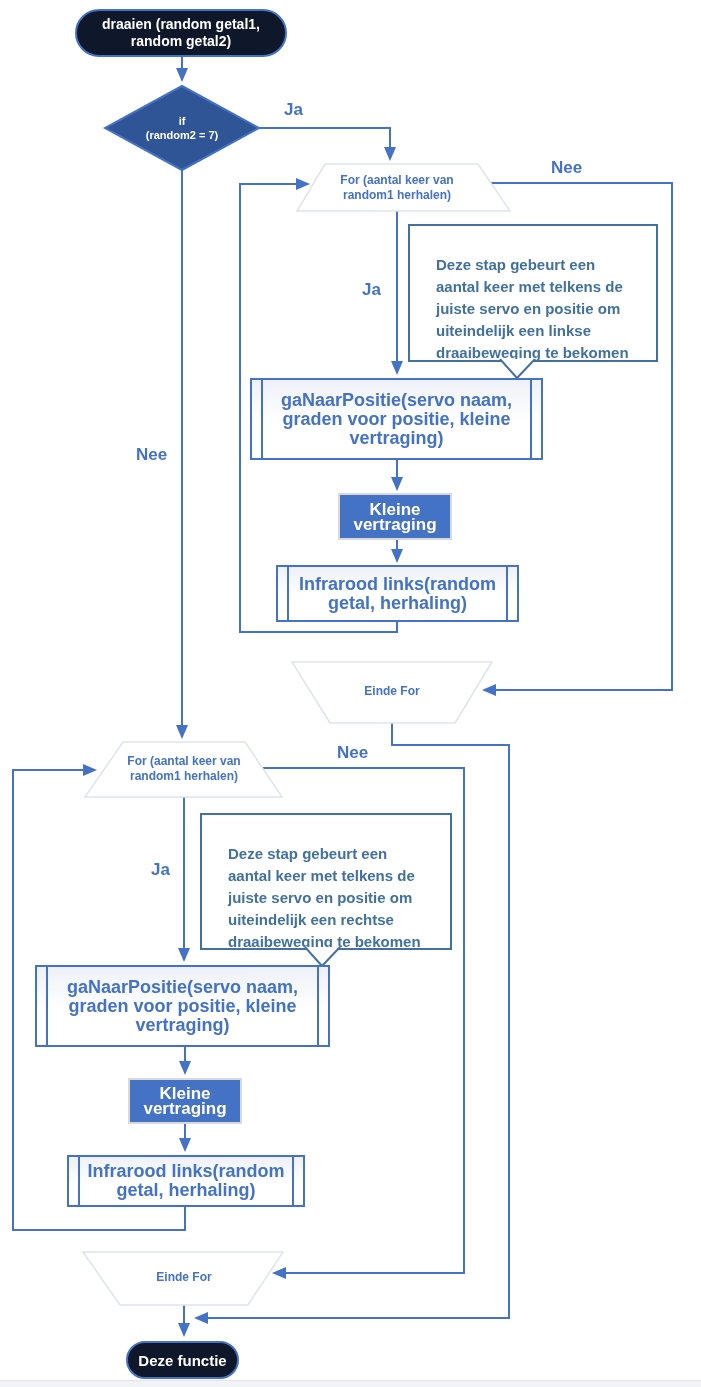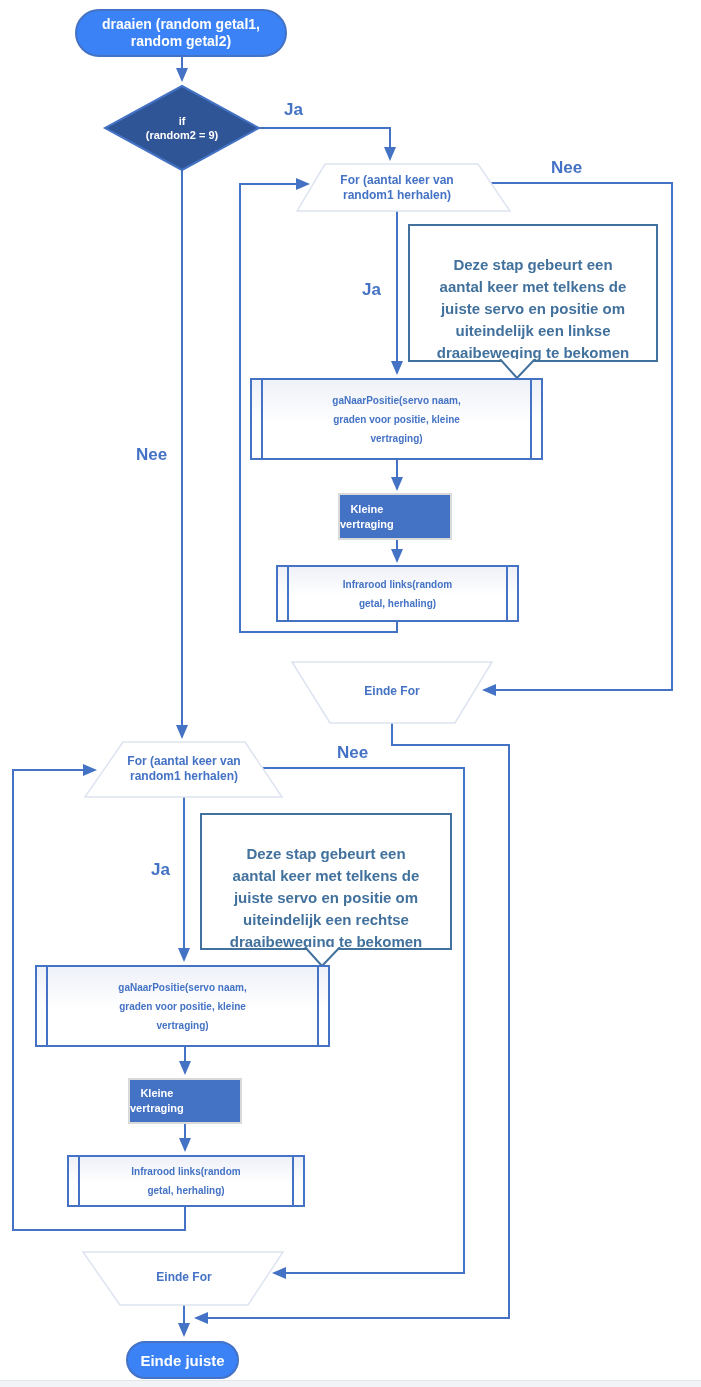--- a/index.html
+++ b/index.html
@@ -4,43 +4,43 @@
 <style>
   html,body{margin:0;padding:0;background:#fff;}
   #canvas{
     position:relative;width:701px;height:1387px;background:#fff;overflow:hidden;
     font-family:"Liberation Sans", sans-serif;
   }
   svg.layer{position:absolute;left:0;top:0;pointer-events:none;}
   .txt{position:absolute;display:flex;align-items:center;justify-content:center;
        text-align:center;white-space:pre-line;color:#4472C4;font-weight:bold;}
   .terminator{
-    position:absolute;background:#3b82f6;border:2.5px solid #4472C4;border-radius:26px;
+    position:absolute;background:#0f172a;border:2.5px solid #4472C4;border-radius:26px;
     display:flex;align-items:center;justify-content:center;text-align:center;
     color:#fff;font-weight:bold;white-space:pre-line;box-sizing:border-box;
   }
   .pp-box{ 
     position:absolute;background:linear-gradient(180deg,#eef1f8 0%,#ffffff 55%);
     border:2px solid #4472C4;box-sizing:border-box;
     display:flex;align-items:center;justify-content:center;text-align:center;
-    color:#4472C4;font-weight:bold;font-size:10px;line-height:19px;white-space:pre-line;
+    color:#4472C4;font-weight:bold;font-size:18px;line-height:19px;white-space:pre-line;
   }
   .pp-box::before,.pp-box::after{
     content:"";position:absolute;top:0;bottom:0;width:2px;background:#4472C4;
   }
   .pp-box::before{left:9px;} .pp-box::after{right:9px;}
   .delay-box{
     position:absolute;background:#4472C4;border:2px solid #d9d9d9;box-sizing:border-box;
-    display:flex;align-items:center;justify-content:flex-start;text-align:center;
-    color:#fff;font-weight:bold;font-size:11px;line-height:15px;white-space:pre-line;
+    display:flex;align-items:center;justify-content:center;text-align:center;
+    color:#fff;font-weight:bold;font-size:17px;line-height:15px;white-space:pre-line;
   }
   .callout{
     position:absolute;background:#fff;border:2px solid #41719C;box-sizing:border-box;
     color:#41719C;font-weight:bold;font-size:15px;line-height:22px;
-    padding:6px 12px;white-space:pre-line;text-align:center;
+    padding:6px 26px;white-space:pre-line;
   }
   .callout .tail{position:absolute;bottom:-20px;width:40px;height:21px;}
   .edge-label{position:absolute;color:#4472C4;font-weight:bold;font-size:17px;}
   .trap-label{font-size:12px;line-height:15px;}
   .diamond-label{color:#fff;font-size:11px;line-height:14px;}
   .bottom-strip{position:absolute;left:0;right:0;bottom:0;height:6px;
     background:#f1f3f6;border-top:1px solid #e2e6ec;}
 </style>
 </head>
 <body>
@@ -79,21 +79,21 @@
     <polygon points="123,742 245,742 282,797 85,797" fill="#ffffff" stroke="#dde4f0" stroke-width="1.5"></polygon>
     <polygon points="83,1252 283,1252 248,1305 120,1305" fill="#ffffff" stroke="#dde4f0" stroke-width="1.5"></polygon>
   </svg>
 
   <div class="terminator" style="left:75px;top:9px;width:212px;height:48px;font-size:14px;line-height:17px;">
     <span>draaien (random getal1,
 random getal2)</span>
   </div>
 
   <div class="txt diamond-label" style="left:105px;top:100px;width:154px;height:56px;">if
-(random2 = 9)</div>
+(random2 = 7)</div>
 
   <div class="edge-label" style="left:284px;top:100px;">Ja</div>
   <div class="edge-label" style="left:551px;top:158px;">Nee</div>
   <div class="edge-label" style="left:362px;top:280px;">Ja</div>
   <div class="edge-label" style="left:136px;top:445px;">Nee</div>
   <div class="edge-label" style="left:337px;top:743px;">Nee</div>
   <div class="edge-label" style="left:151px;top:860px;">Ja</div>
 
   <div class="txt trap-label" style="left:313px;top:165px;width:168px;height:45px;">For (aantal keer van
 random1 herhalen)</div>
@@ -148,17 +148,17 @@
   <div class="delay-box" style="left:128px;top:1078px;width:114px;height:46px;">
     <span>Kleine
 vertraging</span>
   </div>
   <div class="pp-box" style="left:67px;top:1155px;width:238px;height:52px;">
     <span>Infrarood links(random
 getal, herhaling)</span>
   </div>
 
   <div class="terminator" style="left:126px;top:1341px;width:113px;height:38px;font-size:15px;border-radius:19px;">
-    <span>Einde juiste</span>
+    <span>Deze functie</span>
   </div>
 
   <div class="bottom-strip"></div>
 </div>
 
 </body></html>

